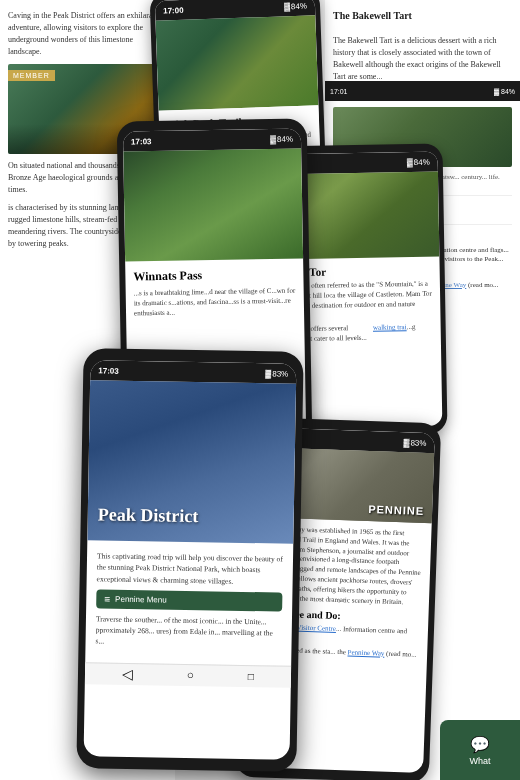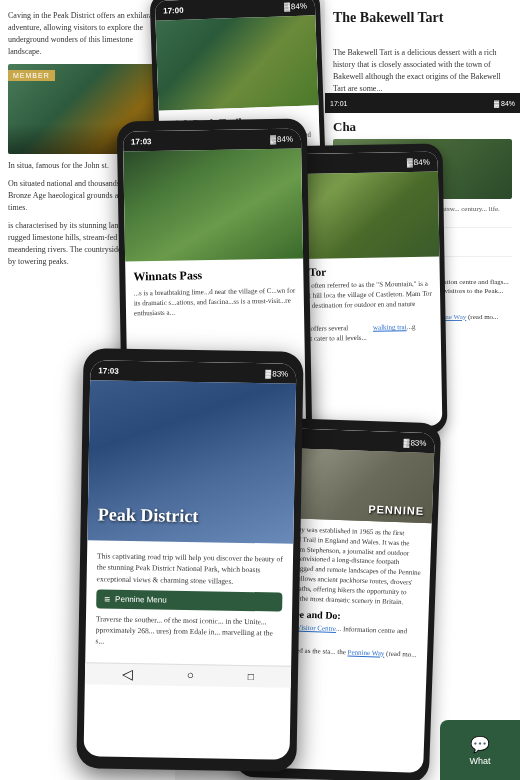--- a/index.html
+++ b/index.html
@@ -80,24 +80,24 @@
       right: 0;
       top: 0;
       width: 195px;
       height: 780px;
       background: #fff;
       z-index: 1;
       overflow: hidden;
       padding: 10px 8px;
     }
     .panel-right h2 {
-      font-size: 14px;
+      font-size: 10px;
       font-weight: bold;
       color: #1a1a1a;
-      margin-bottom: 21px;
+      margin-bottom: 14px;
     }
     .panel-right p {
       font-size: 8px;
       color: #333;
       line-height: 1.5;
       margin-bottom: 6px;
     }
     .panel-right .img-small {
       width: 100%;
       height: 60px;
@@ -422,36 +422,34 @@
 </head>
 <body>
 
 <div class="page-container">
 
   <div class="panel-left">
     <p>Caving in the Peak District offers an exhilarating adventure, allowing visitors to explore the underground wonders of this limestone landscape.</p>
     <div class="img-placeholder">
       <span class="label-member">MEMBER</span>
     </div>
-    <p>In situa, famous for the John st.</p>
     <p>On situated national and thousands ed by early Bronze Age haeological grounds and medieval times.</p>
     <p>is characterised by its stunning landscape, with rugged limestone hills, stream-fed streams and meandering rivers. The countryside is crowned by towering peaks.</p>
     <p style="font-size:7px;color:#4a7fc8;text-decoration:underline;text-align:right;">...and Kinder</p>
   </div>
 
   <div class="panel-right">
     <h2>The Bakewell Tart</h2>
     <p>The Bakewell Tart is a delicious dessert with a rich history that is closely associated with the town of Bakewell although the exact origins of the Bakewell Tart are some...</p>
 
     <div style="background:#1a1a1a;height:20px;display:flex;align-items:center;justify-content:space-between;padding:0 5px;margin:-8px -8px 6px -8px;">
       <span style="color:#fff;font-size:7px;font-family:Arial,sans-serif;">17:01</span>
       <span style="color:#fff;font-size:7px;font-family:Arial,sans-serif;">▓ 84%</span>
     </div>
 
-    <h2 style="font-size:13px;margin-bottom:4px;">Cha</h2>
     <div class="img-small" style="background:linear-gradient(135deg,#6b8a5a 0%,#4a6a3a 40%,#2a4a2a 100%);"></div>
     <div class="chatsworth-item">
       <p>magn... heart of Derbys... collecti... Chatsw... century... life.</p>
     </div>
     <div class="chatsworth-item">
       <p>Duche... Cavend... Chatsw... 16th c...</p>
     </div>
     <h2 style="font-size:10px;margin-bottom:4px;">What to See and Do:</h2>
     <p style="font-size:7px;color:#333;line-height:1.4;">The Moorlands Visitor Centre... Information centre and flags... national focus for moorland... inspiring visitors to the Peak... Park.</p>
     <p style="font-size:7px;color:#333;line-height:1.4;margin-top:4px;">Edale is renowned as the sta... the <span style="color:#4a7fc8;text-decoration:underline;">Pennine Way</span> (read mo...</p>

